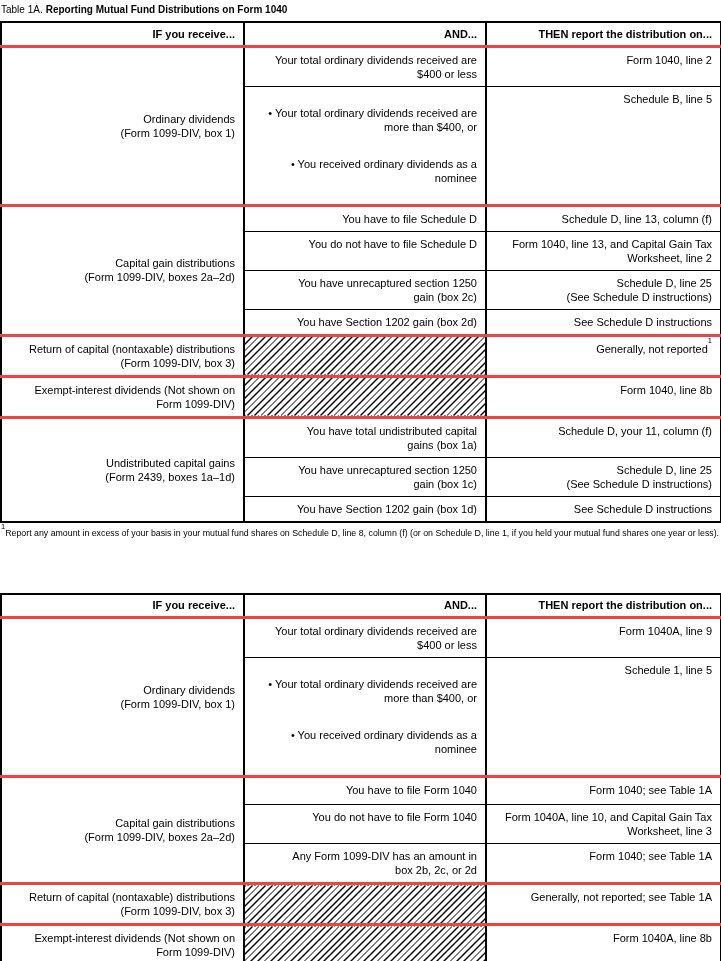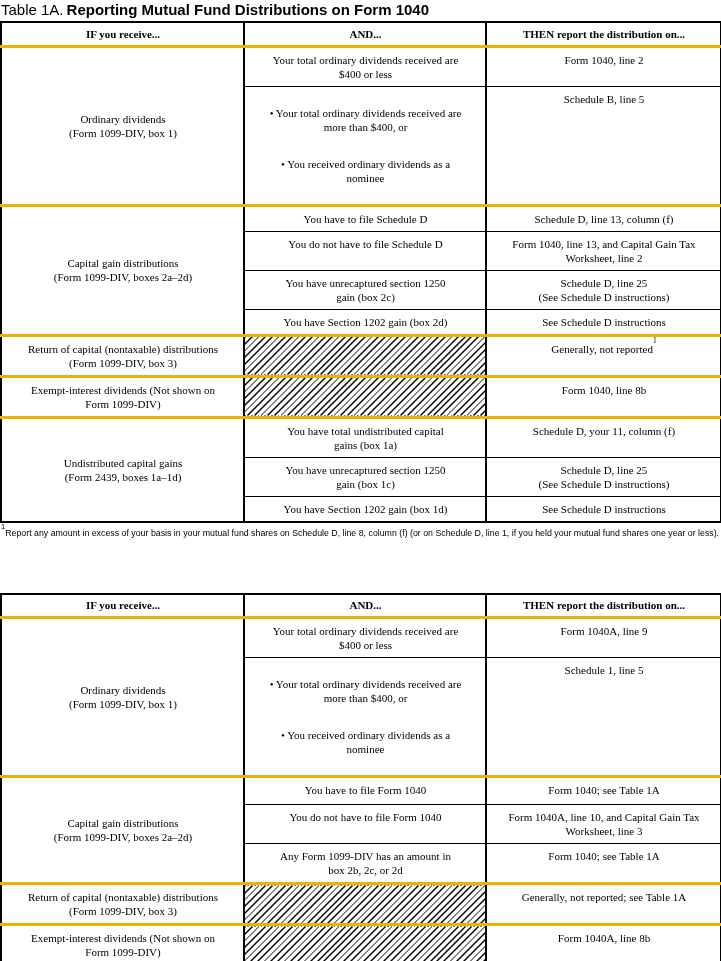--- a/index.html
+++ b/index.html
@@ -4,55 +4,54 @@
 <style>
   html, body { margin: 0; padding: 0; background: #fff; }
   body {
     width: 721px; height: 961px;
     font-family: "Liberation Sans", sans-serif;
     color: #000;
     -webkit-font-smoothing: none;
   }
   .page { padding-top: 2px; }
 
-  .tbl-title { font-size: 15px; line-height: 15px; margin: 0 12px 4px 1px; white-space: nowrap; }
+  .tbl-title { font-size: 10px; line-height: 15px; margin: 0 12px 4px 1px; white-space: nowrap; }
   .t-label { font-weight: normal; }
   .t-bold  { font-weight: bold; margin-left: 3px; }
 
   table.rule {
     border-collapse: collapse;
     table-layout: fixed;
     width: 720px;
     border: 2px solid #000;
   }
   col.c1 { width: 243px; }
   col.c2 { width: 242px; }
   col.c3 { width: 235px; }
 
   th, td {
     border: 2px solid #000;
     border-top-width: 1.5px;
     border-bottom-width: 1.5px;
     padding: 5px 8px 5px 9px;
     font-size: 11px;
     line-height: 14px;
-    text-align: center;
+    text-align: right;
     vertical-align: top;
     white-space: pre-line;
     overflow: hidden;
-    font-family: Liberation Serif, serif;
   }
   th {
     font-weight: bold;
     vertical-align: middle;
     padding-top: 3px; padding-bottom: 3px;
     border-top-width: 2px; border-bottom-width: 2px;
   }
   td.ifcell { vertical-align: middle; }
-  tr.gtop > td { border-top: 3px solid #eab308; }
+  tr.gtop > td { border-top: 3px solid #ef4444; }
 
   td.hatch {
     padding: 0;
     background: repeating-linear-gradient(135deg, #000 0px, #000 1.2px, #fff 1.2px, #fff 4.7px);
   }
 
   .bullet-item + .bullet-item { margin-top: 9px; }
 
   sup { font-size: 7.5px; line-height: 0; vertical-align: top; position: relative; top: -1px; }
 

